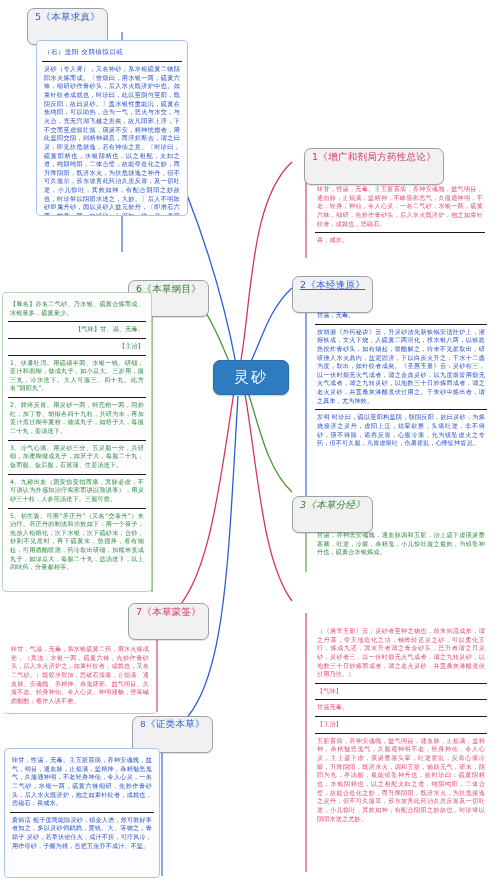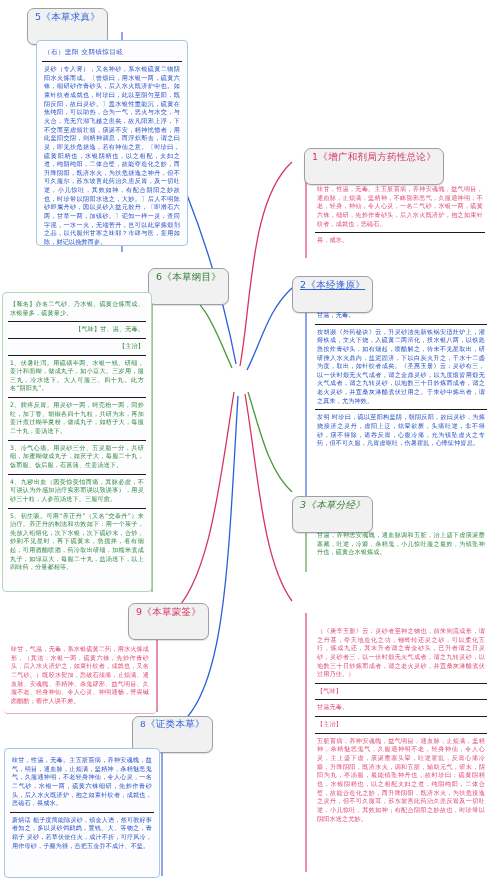--- a/index.html
+++ b/index.html
@@ -89,40 +89,41 @@
     <line x1="306" y1="175" x2="306" y2="258" stroke="#d6335f" stroke-width="1.1"></line>
     <line x1="306" y1="300" x2="306" y2="512" stroke="#2b5fd9" stroke-width="1.1"></line>
     <line x1="306" y1="504" x2="306" y2="572" stroke="#4a9a35" stroke-width="1.1"></line>
     <line x1="306" y1="613" x2="306" y2="872" stroke="#d6335f" stroke-width="1.1"></line>
     <line x1="122" y1="32" x2="122" y2="252" stroke="#2b5fd9" stroke-width="1.1"></line>
     <line x1="152" y1="296" x2="152" y2="592" stroke="#4a9a35" stroke-width="1.1"></line>
     <line x1="157" y1="626" x2="157" y2="712" stroke="#d6335f" stroke-width="1.1"></line>
     <line x1="162" y1="738" x2="162" y2="876" stroke="#2b5fd9" stroke-width="1.1"></line>
   </svg>
 
+  <div class="root" style="left:213px;top:360px;">灵砂</div>
 
   <div class="node blue" style="left:27px;top:8px;">5《本草求真》</div>
-  <div class="panel b" style="left:36px;top:40px;width:152px;height:206px;">
+  <div class="panel b" style="left:36px;top:40px;width:152px;height:176px;">
     <div class="seg hdr">（石）坚阳 交阴镇惊目眩</div>
     <div class="seg nb">灵砂（专入肾），又名神砂，系水银硫黄二物阴阳水火炼而成。〔曾煅曰，用水银一两，硫黄六铢，细研砂作青砂头，后入水火既济炉中也。如束针纹者成就也，时珍曰，此以至阴匀至阳，既阴反阳，故曰灵砂。〕盖水银性重能沉，硫黄在焦纯阳，可以助热，合为一气，恶火与水交，与火合，充无穴湖飞越之患矣，故凡阳邪上浮，下不交而至虚烦壮烦，痰涎不安，精神恍惚者，用此坚阳交阴，则精神调息，而浮炽斯去，谓之曰灵，即见扶危拯逸，若有神仙之意。〔时珍曰，硫黄阳精也，水银阴精也，以之相配，夫妇之道，纯阴纯阳，二体合璧，故能夺造化之妙，而升降阴阳，既济水火，为扶危拯逸之神丹，但不可久服尔，苏东坡言此药治久患反胃，及一切吐逆，小儿惊吐，其效如神，有配合阴阳之妙故也，时珍带以阴阳水送之，大妙。〕后人不明陈砂即属丹砂，因以灵砂入益元散丹，〔即滑石六两，甘草一两，加镇砂。〕讵知一样一灵，查同字混，一水一火，无端苦丹，岂可以此穿炼煅剂之品，以代服州甘寒之味耶？市肆与医，妄用如陈，财记以挽弊而参。</div>
   </div>
 
-  <div class="node green" style="left:128px;top:268px;margin-left:20px;">6《本草纲目》</div>
+  <div class="node green" style="left:128px;top:280px;">6《本草纲目》</div>
   <div class="panel g" style="left:2px;top:292px;width:150px;height:300px;">
     <div class="seg">【释名】亦名二气砂、乃水银、硫黄合炼而成、水银量多，硫黄量少。</div>
     <div class="seg rt">【气味】甘、温、无毒。</div>
     <div class="seg rt">【主治】</div>
     <div class="seg">1、伏暑吐泻。用硫磺半两、水银一钱、研细，姜汁和面糊，做成丸子，如小豆大。三岁用，服三丸，冷水送下。大人可服三、四十丸。此方名“阴阳丸”。</div>
     <div class="seg">2、脾疼反胃。用灵砂一两，蚵壳粉一两，同炒红，加丁香、胡椒各四十九粒，共研为末，再加姜汁煮过糊半夏粉，做成丸子，如梧子大，每服二十丸，姜汤送下。</div>
     <div class="seg">3、冷气心痛。用灵砂三分、五灵脂一分，共研细，加蜜糊做成丸子，如芡子大，每服二十丸，饭而服、饭后服，石菖蒲、生姜汤送下。</div>
     <div class="seg">4、九秽出血（因受惊受怕而痛，其脉必虚，不可误认为外感加治疗实邪而误以致误事），用灵砂三十粒，人参煎汤送下。三服可愈。</div>
     <div class="seg nb">5、初生吸。可用“养正丹”（又名“交泰丹”）来治疗。养正丹的制法和功效如下：用一个茶子，先放入铅熔化，次下水银，次下硫砂末，合炒，炒到不见星时，再下硫黄末，急搅拌，看有烟起，可用酒醋喷酒，药冷取出研细，加糯米煮成丸子，如绿豆大，每服二十丸，盐汤送下，以上四味药，分量都相等。</div>
   </div>
 
-  <div class="node red" style="left:128px;top:603px;">9《本草蒙筌》</div>
+  <div class="node red" style="left:128px;top:603px;">7《本草蒙筌》</div>
   <div class="panel r" style="left:4px;top:638px;width:152px;height:76px;border-left:none;border-top:none;border-right:none;background:transparent;">
     <div class="seg nb">味甘，气温，无毒，系水银硫黄二药，用水火炼成形，（其法：水银一两，硫黄六铢，先炒作青砂头，后入水火济炉之，如束针纹者，成就也，又名二气砂。）既咬水熨加，悉破石须痛，止烦满、通血脉、安魂魄、养精神、杀鬼辟邪、益气明目、久服不老、轻身神仙、令人心灵、神明通畅，苦畏碱卤醋酷；罹作人误不差。</div>
   </div>
 
   <div class="node blue" style="left:132px;top:716px;font-family:Liberation Mono, monospace;">8《证类本草》</div>
   <div class="panel b" style="left:4px;top:748px;width:156px;height:130px;">
     <div class="seg">味甘，性温，无毒。主五脏百病，养神安魂魄，益气，明目，通血脉，止烦满，坚精神，杀精魅恶鬼气，久服通神明，不老轻身神仙，令人心灵，一名二气砂，水银一两，硫黄六铢细研，先炒作青砂头，后入水火既济炉，抱之如束针纹者，成就也，恶磁石，畏咸水。</div>
     <div class="seg nb">萧炳话 栀子度简能除灵砂，镇金人语，然可教好事者知之，多以灵砂饲鹧鸪，置钱、大、等物之，青箱子 灵砂，若草伏使住火，成汁不折，可疗风冷，用作母砂，子圈为很，吾把五金乔不成汁、不坚。</div>
   </div>
 

